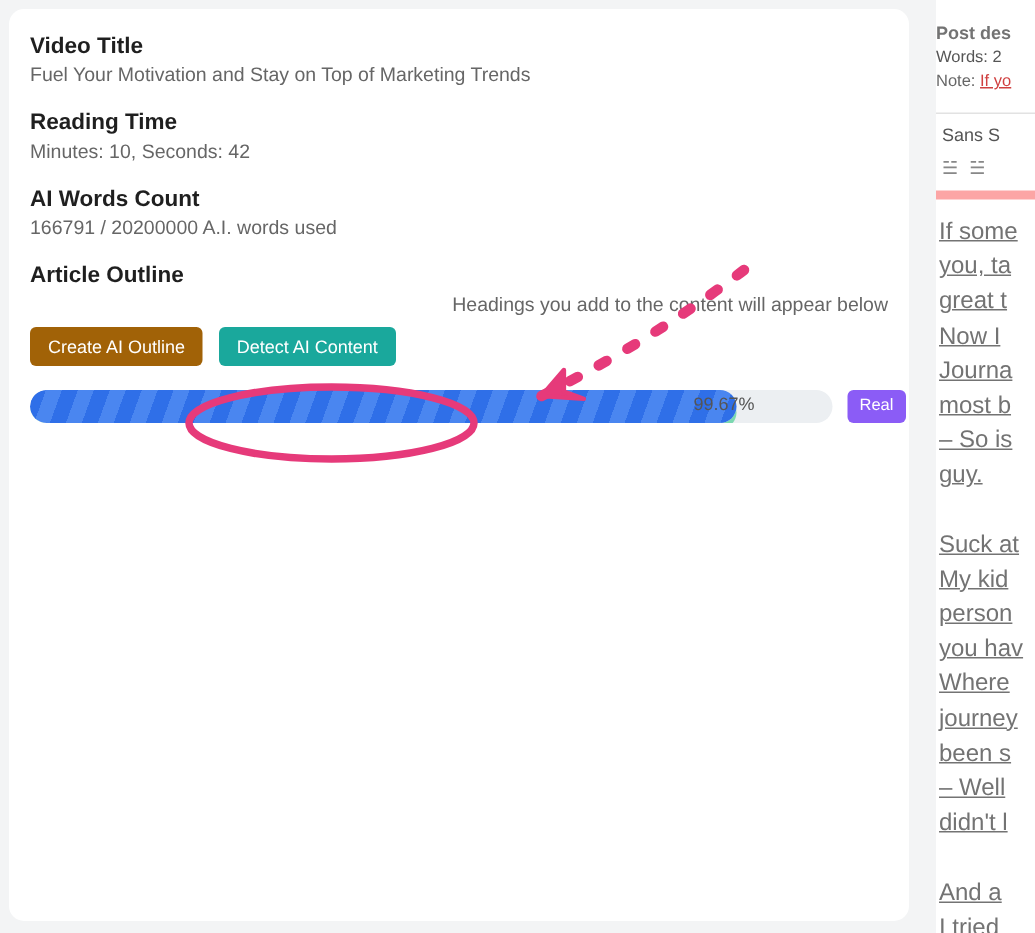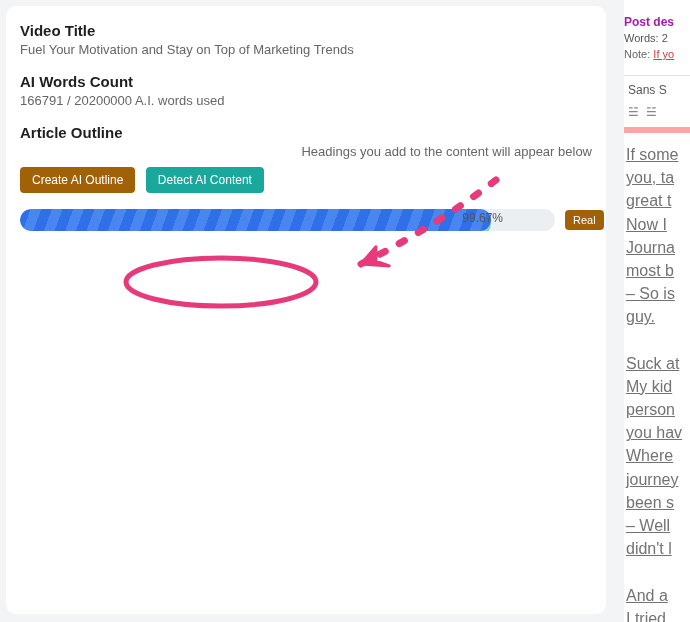--- a/index.html
+++ b/index.html
@@ -49,21 +49,20 @@
     font-size: 12px;
     color: #fff;
     cursor: pointer;
     margin-right: 6px;
   }
   .btn-blue { background: #a16207; }
   .btn-teal { background: #1aa89c; }
 
   .progress-wrap {
     display: flex;
-    align-items: center;
     gap: 10px;
     margin-top: 16px;
   }
   .progress-bar {
     flex: 0 0 535px;
     height: 22px;
     background: #eceff2;
     border-radius: 11px;
     position: relative;
     overflow: hidden;
@@ -83,40 +82,40 @@
     box-shadow: 0 4px 0 0 #7bd8b0;
   }
   .progress-pct {
     position: absolute;
     right: 52px;
     top: 2px;
     font-size: 12px;
     color: #555;
   }
   .real-badge {
-    background: #a16207;
+    background: #8b5cf6;
     color: #fff;
     font-size: 11px;
     padding: 4px 8px;
     border-radius: 4px;
   }
 
   
   .annotation {
     position: absolute;
     pointer-events: none;
     top: 160px;
     left: 120px;
     width: 400px;
     height: 160px;
   }
   .annotation svg { overflow: visible; }
 
   
-  .rp-head { font-weight: 700; font-size: 12px; color: #a21caf; }
+  .rp-head { font-weight: 700; font-size: 12px; color: #737373; }
   .rp-sub  { font-size: 11px; color: #555; }
   .rp-note { font-size: 11px; color: #666; }
   .rp-note a { color: #d04040; text-decoration: underline; }
   .rp-toolbar {
     margin-top: 12px;
     border-top: 1px solid #e2e2e2;
     border-bottom: 6px solid #fca5a5;
     padding: 6px 0 6px 4px;
     font-size: 12px;
     color: #555;
@@ -134,20 +133,24 @@
 </head>
 <body>
 
 <div class="left-panel">
 
   <div class="section">
     <div class="section-title">Video Title</div>
     <div class="section-sub">Fuel Your Motivation and Stay on Top of Marketing Trends</div>
   </div>
 
+  <div class="section">
+    <div class="section-title">Reading Time</div>
+    <div class="section-sub">Minutes: 10, Seconds: 42</div>
+  </div>
 
   <div class="section">
     <div class="section-title">AI Words Count</div>
     <div class="section-sub">166791 / 20200000 A.I. words used</div>
   </div>
 
   <div class="section">
     <div class="section-title">Article Outline</div>
     <div class="section-sub" style="margin-bottom:8px;text-align:right;">Headings you add to the content will appear below</div>
     <button class="btn btn-blue">Create AI Outline</button>

